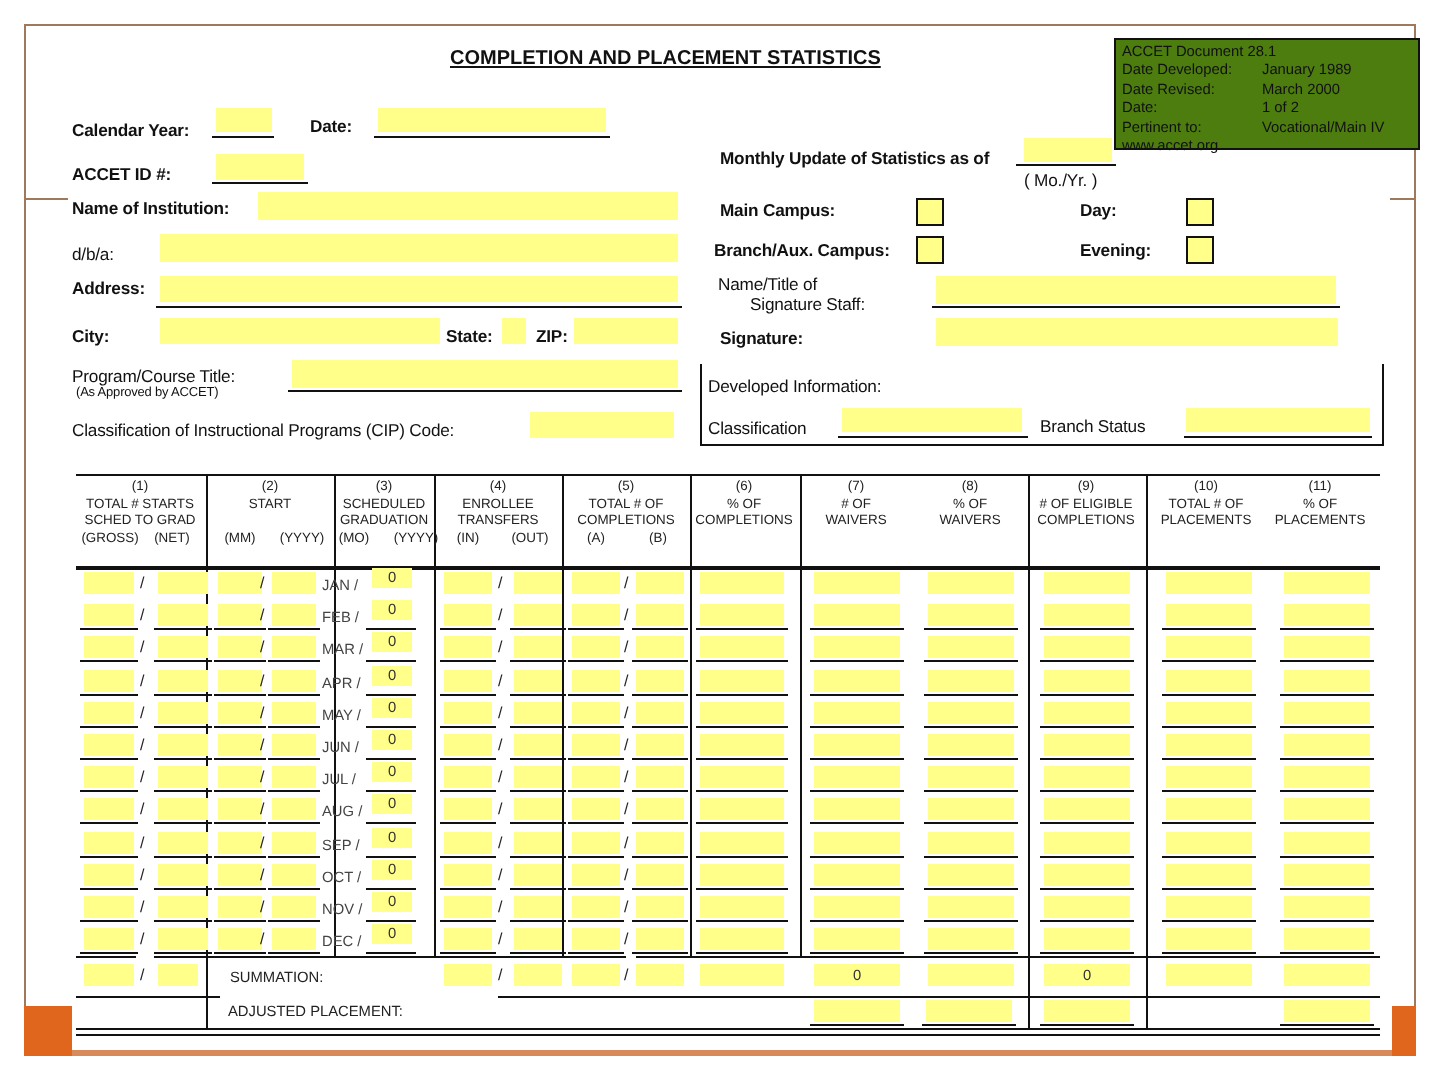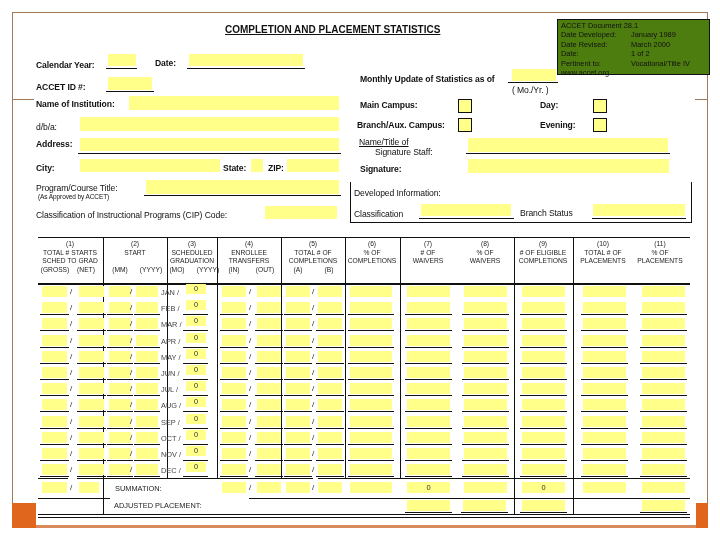--- a/index.html
+++ b/index.html
@@ -52,21 +52,21 @@
   <div class="row">
       <span class="k">Date Revised:</span>
       <span>March 2000</span>
     </div>
   <div class="row">
       <span class="k">Date:</span>
       <span>1 of 2</span>
     </div>
   <div class="row">
       <span class="k">Pertinent to:</span>
-      <span>Vocational/Title IV</span>
+      <span>Vocational/Main IV</span>
     </div>
   <div class="row">
       <span>www.accet.org</span>
     </div>
 </div>
 
 <div class="lbl" style="left:36px;top:60px;">Calendar Year:</div>
 <div class="fill" style="left:108px;top:54px;width:28px;height:12px;"></div>
 <div class="uline" style="left:106px;top:68px;width:31px;"></div>
 
@@ -111,21 +111,21 @@
 <div class="lbl" style="left:360px;top:100px;">Main Campus:</div>
 <div class="box" style="left:458px;top:99px;width:12px;height:12px;"></div>
 <div class="lbl" style="left:540px;top:100px;">Day:</div>
 <div class="box" style="left:593px;top:99px;width:12px;height:12px;"></div>
 
 <div class="lbl" style="left:357px;top:120px;">Branch/Aux. Campus:</div>
 <div class="box" style="left:458px;top:118px;width:12px;height:12px;"></div>
 <div class="lbl" style="left:540px;top:120px;">Evening:</div>
 <div class="box" style="left:593px;top:118px;width:12px;height:12px;"></div>
 
-<div class="lbl" style="left:359px;top:137px;font-weight:normal;text-decoration:underline;">Name/Title of</div>
+<div class="lbl" style="left:359px;top:137px;font-weight:normal;">Name/Title of</div>
 <div class="lbl" style="left:375px;top:147px;font-weight:normal;">Signature Staff:</div>
 <div class="fill" style="left:468px;top:138px;width:200px;height:14px;"></div>
 <div class="uline" style="left:466px;top:153px;width:204px;"></div>
 
 <div class="lbl" style="left:360px;top:164px;">Signature:</div>
 <div class="fill" style="left:468px;top:159px;width:201px;height:14px;"></div>
 
 <div class="abs" style="left:350px;top:182px;width:340px;height:40px;border-left:1px solid #111;border-right:1px solid #111;border-bottom:1px solid #111;"></div>
 <div class="lbl" style="left:354px;top:188px;font-weight:normal;">Developed Information:</div>
 <div class="lbl" style="left:354px;top:209px;font-weight:normal;">Classification</div>

